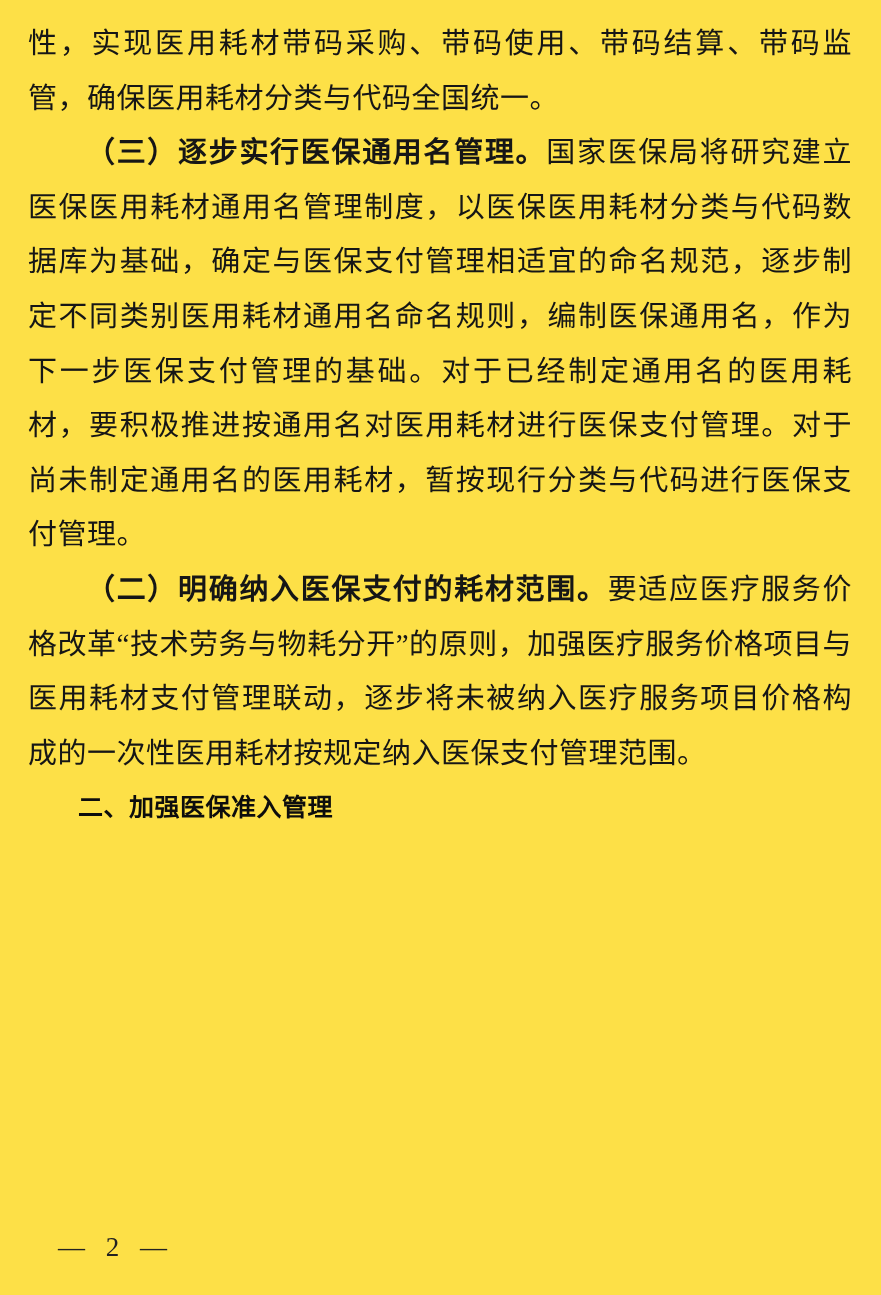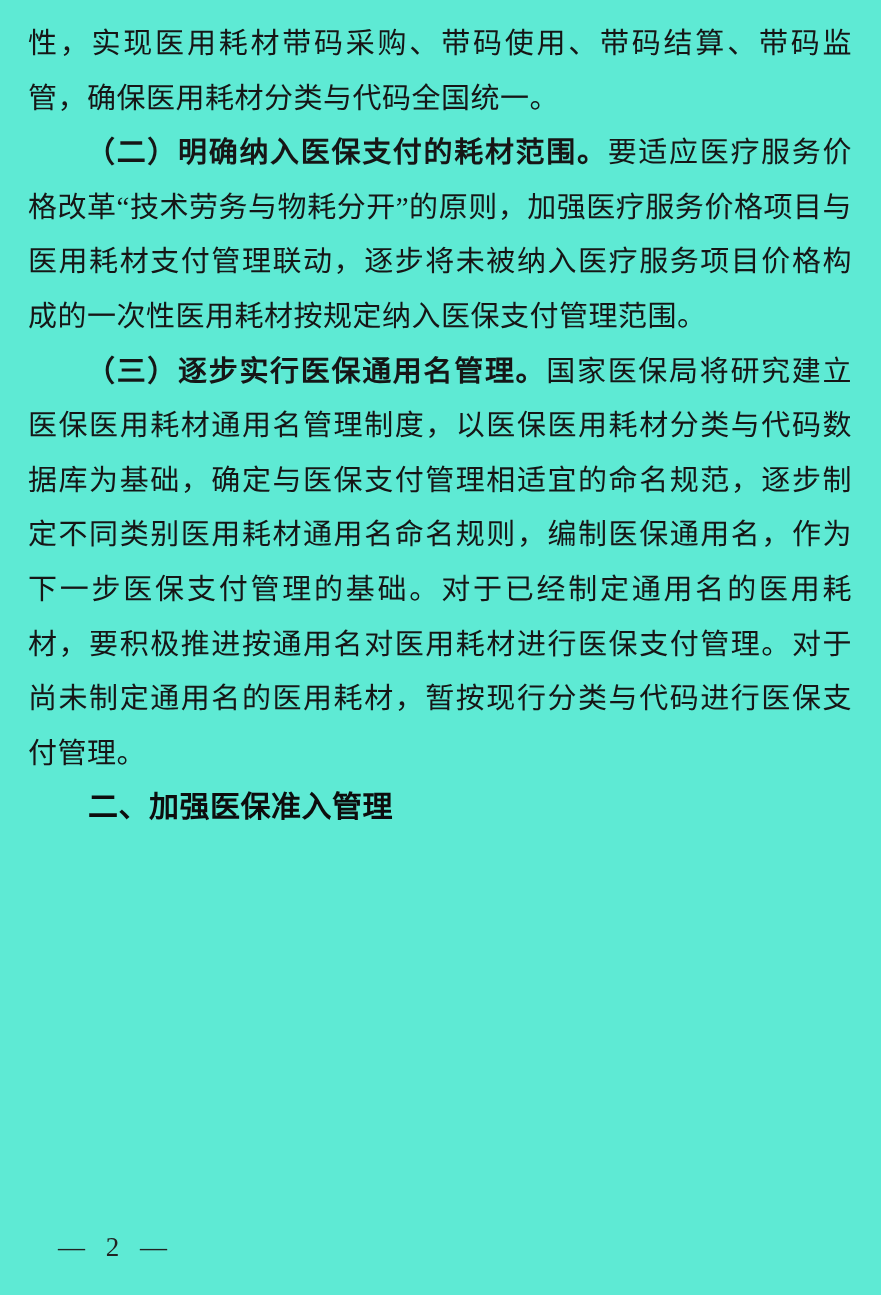--- a/index.html
+++ b/index.html
@@ -5,21 +5,21 @@
 <style>
   html, body {
     margin: 0;
     padding: 0;
     background: #ffffff;
   }
   .page {
     position: relative;
     width: 881px;
     height: 1295px;
-    background: #5eead4;
+    background: #fde047;
     color: #161616;
     font-family: "Liberation Serif", "DejaVu Serif", serif;
     overflow: hidden;
   }
   .text-block {
     position: absolute;
     left: 28px;
     top: 16px;
     width: 824px;
     font-size: 29px;
@@ -38,21 +38,21 @@
   }
   .lead {
     font-weight: bold;
   }
   .section-heading {
     margin: 0;
     padding: 0;
     text-indent: 2em;
     font-family: "Liberation Sans", "DejaVu Sans", sans-serif;
     font-weight: bold;
-    font-size: 30px;
+    font-size: 25px;
     line-height: 54.6px;
     color: #0d0d0d;
     text-align: left;
   }
   .page-footer {
     position: absolute;
     left: 58px;
     top: 1232px;
     font-size: 27px;
     letter-spacing: 7px;
@@ -61,23 +61,23 @@
   }
 </style>
 </head>
 <body>
 
 <div class="page">
   <main class="text-block">
 
     <p class="para no-indent">性，实现医用耗材带码采购、带码使用、带码结算、带码监管，确保医用耗材分类与代码全国统一。</p>
 
+    <p class="para"><span class="lead">（三）逐步实行医保通用名管理。</span><span>国家医保局将研究建立医保医用耗材通用名管理制度，以医保医用耗材分类与代码数据库为基础，确定与医保支付管理相适宜的命名规范，逐步制定不同类别医用耗材通用名命名规则，编制医保通用名，作为下一步医保支付管理的基础。对于已经制定通用名的医用耗材，要积极推进按通用名对医用耗材进行医保支付管理。对于尚未制定通用名的医用耗材，暂按现行分类与代码进行医保支付管理。</span></p>
+
     <p class="para"><span class="lead">（二）明确纳入医保支付的耗材范围。</span><span>要适应医疗服务价格改革“技术劳务与物耗分开”的原则，加强医疗服务价格项目与医用耗材支付管理联动，逐步将未被纳入医疗服务项目价格构成的一次性医用耗材按规定纳入医保支付管理范围。</span></p>
-
-    <p class="para"><span class="lead">（三）逐步实行医保通用名管理。</span><span>国家医保局将研究建立医保医用耗材通用名管理制度，以医保医用耗材分类与代码数据库为基础，确定与医保支付管理相适宜的命名规范，逐步制定不同类别医用耗材通用名命名规则，编制医保通用名，作为下一步医保支付管理的基础。对于已经制定通用名的医用耗材，要积极推进按通用名对医用耗材进行医保支付管理。对于尚未制定通用名的医用耗材，暂按现行分类与代码进行医保支付管理。</span></p>
 
     <h2 class="section-heading">二、加强医保准入管理</h2>
 
 
   </main>
 
   <footer class="page-footer">
     <span>— 2 —</span>
   </footer>
 </div>

